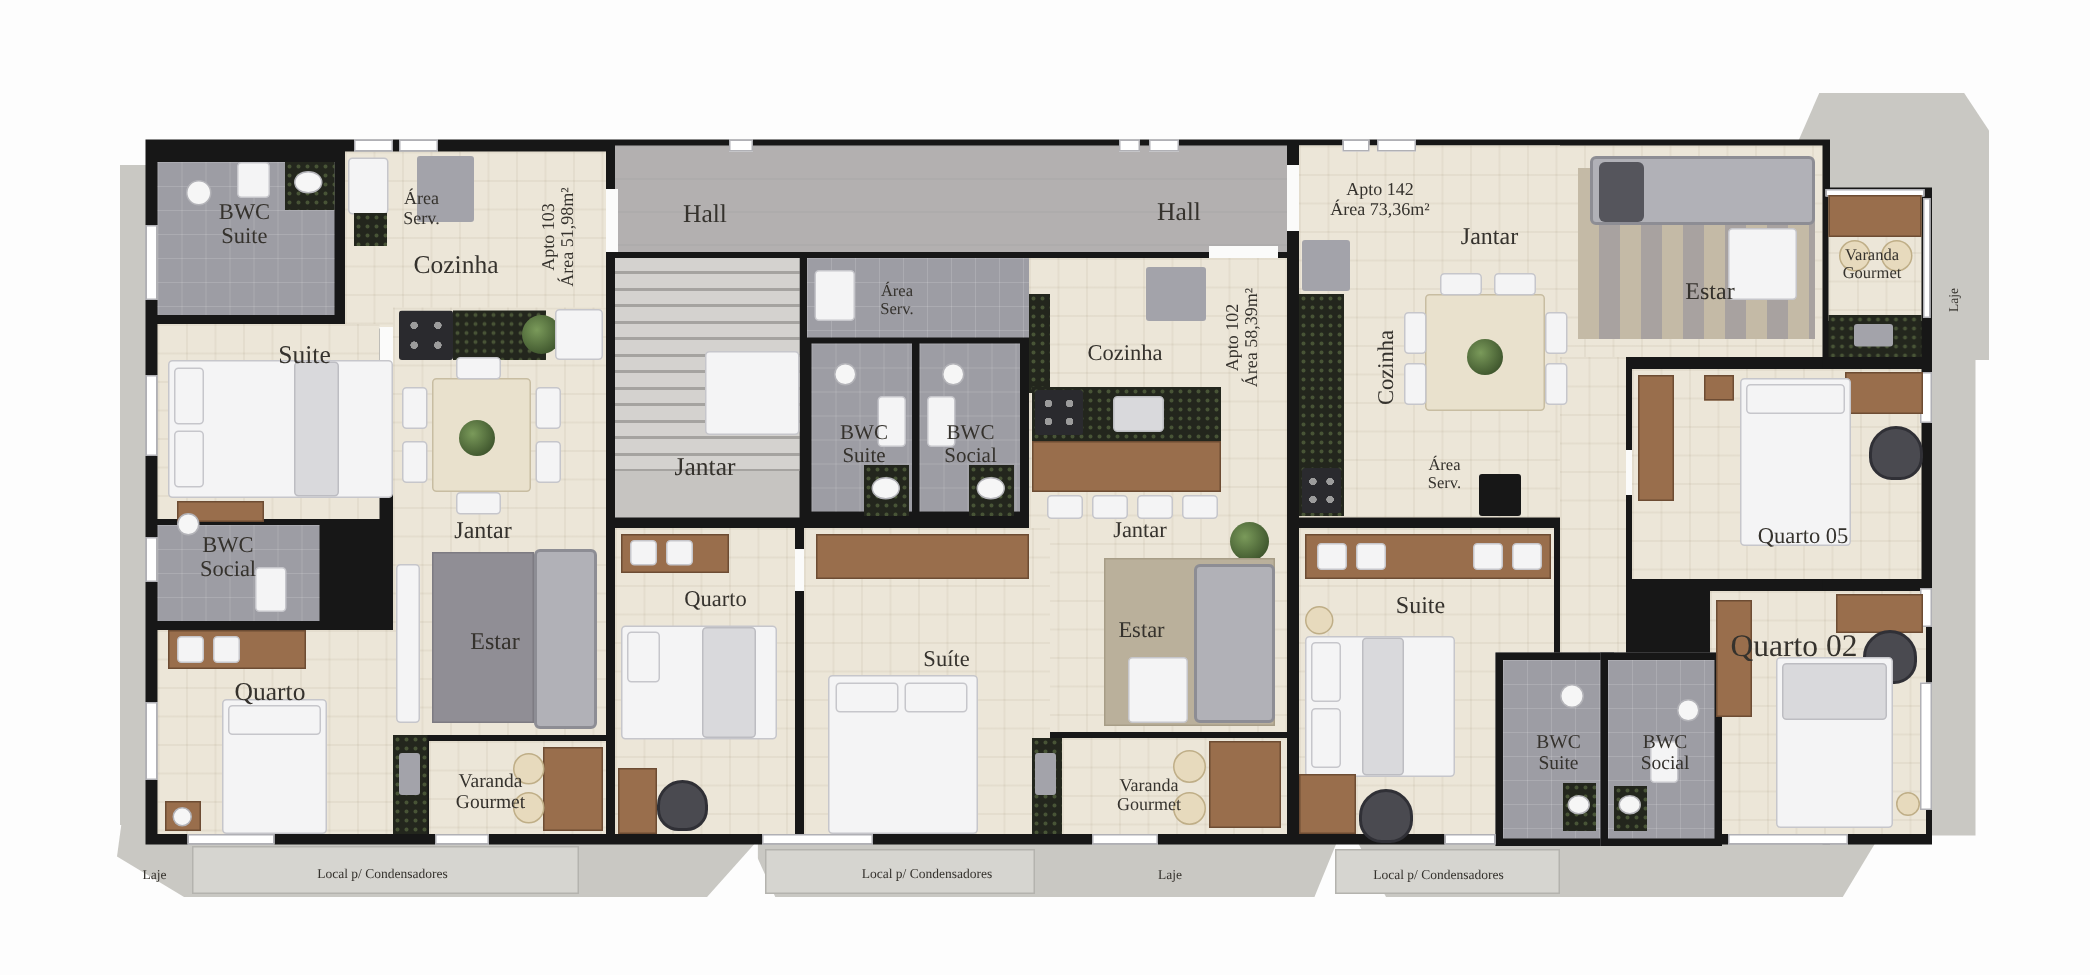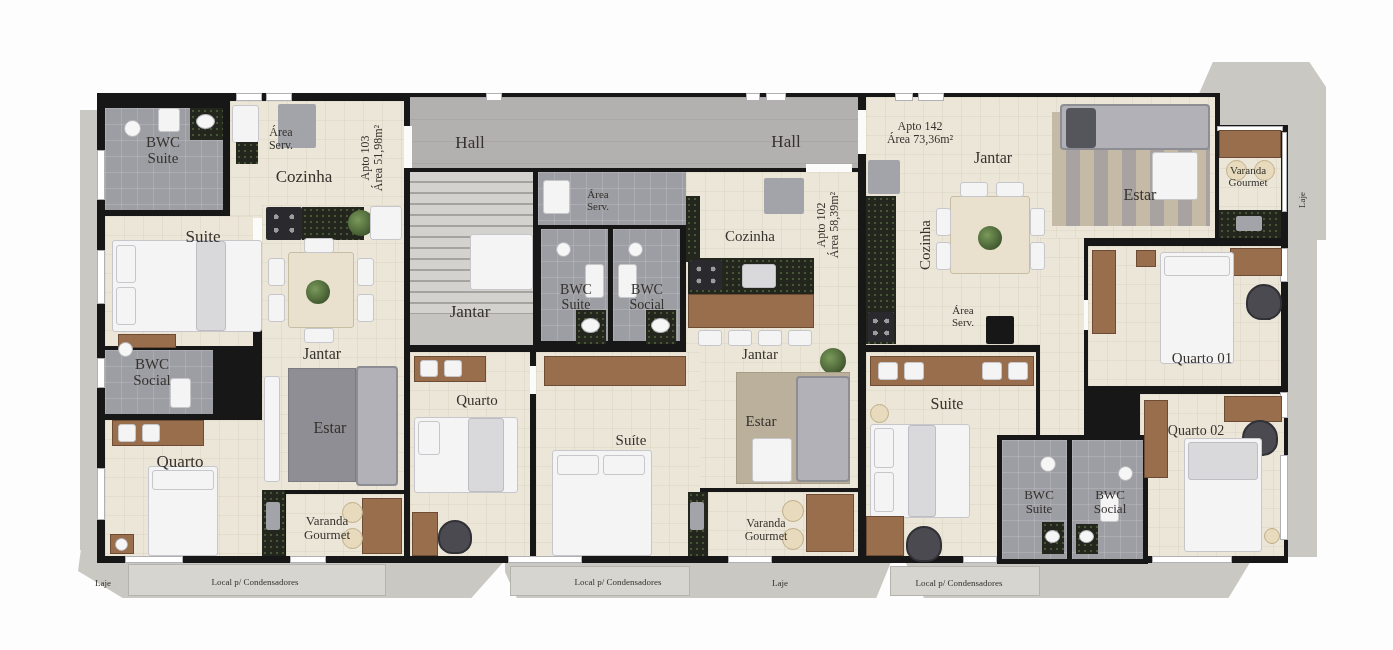--- a/index.html
+++ b/index.html
@@ -293,22 +293,22 @@
     <span class="lbl" style="left: 920px; top: 133px; font-size: 12px;">Apto 142
 Área 73,36m²</span>
     <span class="lbl" style="left: 993px; top: 158px; font-size: 16px;">Jantar</span>
     <span class="lbl rot" style="left: 925px; top: 245px; font-size: 15px;">Cozinha</span>
     <span class="lbl" style="left: 963px; top: 317px; font-size: 11px;">Área
 Serv.</span>
     <span class="lbl" style="left: 1140px; top: 195px; font-size: 16px;">Estar</span>
     <span class="lbl" style="left: 1248px; top: 177px; font-size: 11px;">Varanda
 Gourmet</span>
     <span class="lbl" style="left: 947px; top: 404px; font-size: 16px;">Suite</span>
-    <span class="lbl" style="left: 1202px; top: 358px; font-size: 15px;">Quarto 01</span>
-    <span class="lbl" style="left: 1196px; top: 431px; font-size: 14px; font-family: Liberation Serif, serif;">Quarto 02</span>
+    <span class="lbl" style="left: 1202px; top: 358px; font-size: 15px;">Quarto 05</span>
+    <span class="lbl" style="left: 1196px; top: 431px; font-size: 21px; font-family: Liberation Serif, serif;">Quarto 02</span>
     <span class="lbl" style="left: 1039px; top: 502px; font-size: 13px;">BWC
 Suite</span>
     <span class="lbl" style="left: 1110px; top: 502px; font-size: 13px;">BWC
 Social</span>
     <span class="lbl" style="left: 103px; top: 584px; font-size: 9px;">Laje</span>
     <span class="lbl" style="left: 255px; top: 583px; font-size: 9px;">Local p/ Condensadores</span>
     <span class="lbl" style="left: 618px; top: 583px; font-size: 9px;">Local p/ Condensadores</span>
     <span class="lbl" style="left: 780px; top: 584px; font-size: 9px;">Laje</span>
     <span class="lbl" style="left: 959px; top: 584px; font-size: 9px;">Local p/ Condensadores</span>
     <span class="lbl rot" style="left: 1303px; top: 200px; font-size: 9px;">Laje</span>

